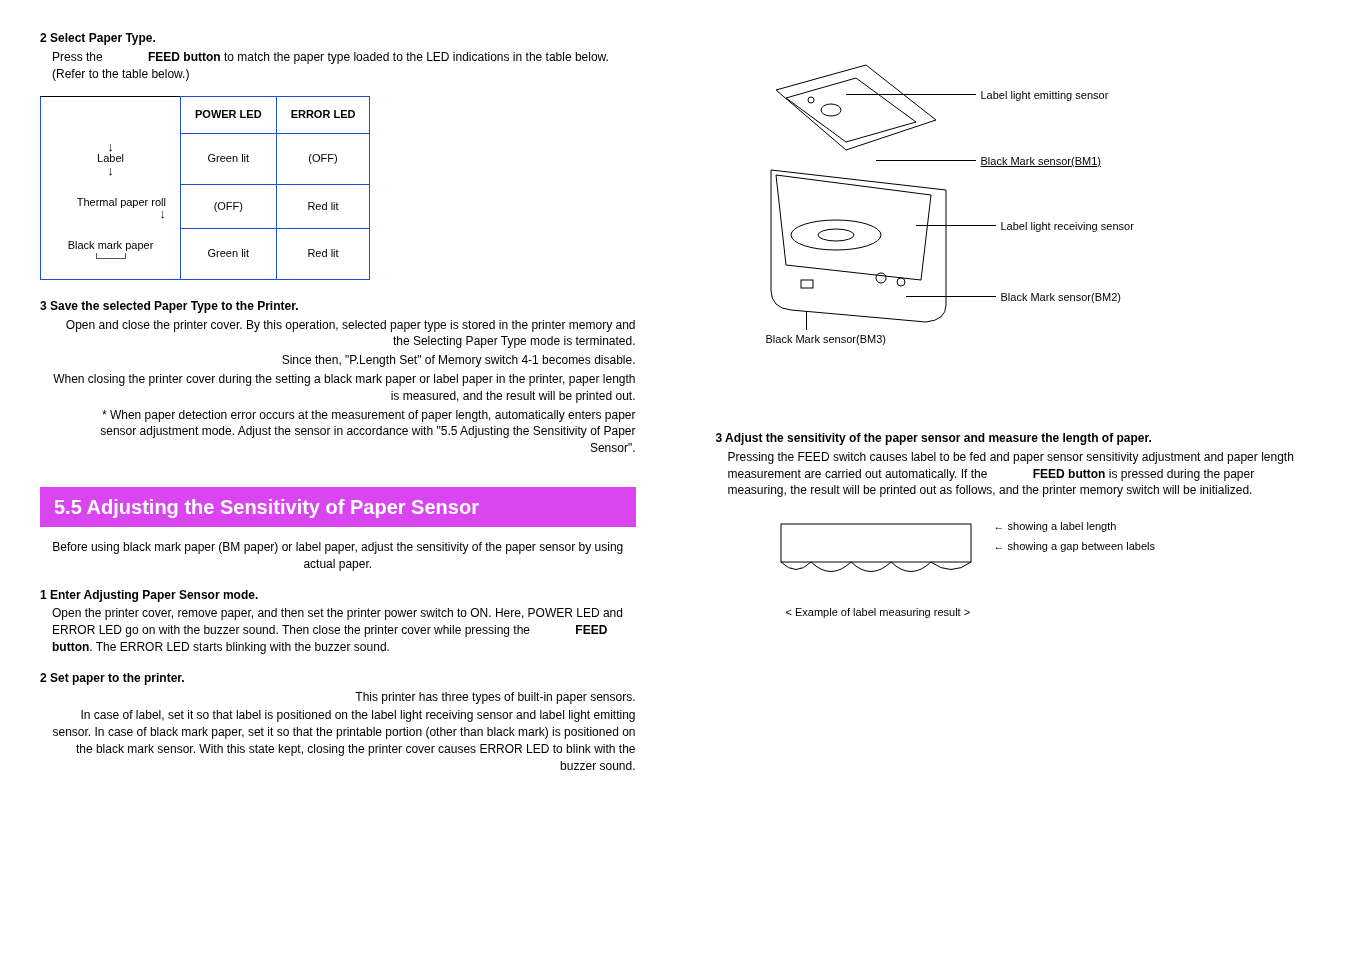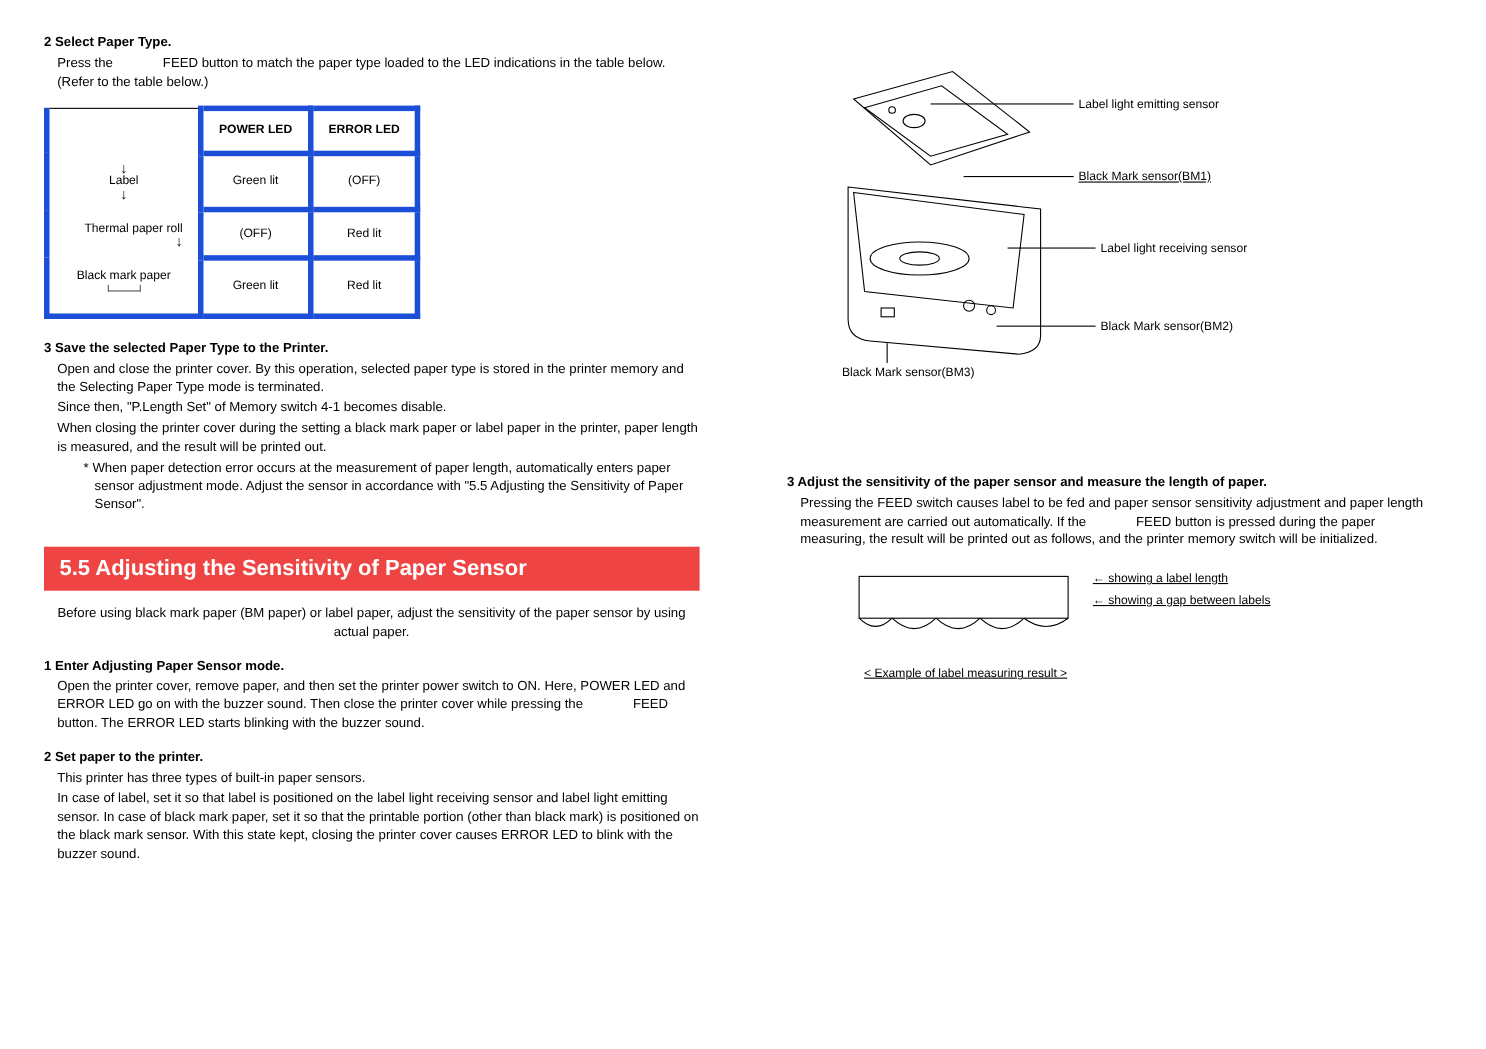--- a/index.html
+++ b/index.html
@@ -20,52 +20,52 @@
     .col-left { }
     .col-right { padding-top: 20px; }
     .step-heading {
       font-weight: bold;
       margin-bottom: 2px;
     }
     .step-body {
       margin-left: 12px;
       margin-bottom: 14px;
     }
-    .step-body p { margin-bottom: 2px; }
+    .step-body p { margin-bottom: 2px; text-align: right; }
     .note {
       margin-left: 24px;
       text-indent: -10px;
       padding-left: 10px;
     }
-    b { font-weight: normal; padding-left: 42px; }
+    b { font-weight: bold; padding-left: 42px; }
     table.led {
       border-collapse: collapse;
       margin: 10px 0 18px 0;
     }
     table.led th, table.led td {
-      border: 5px solid #1d4ed8;
+      border: 1px solid #1d4ed8;
       padding: 10px 14px;
       font-size: 11px;
       text-align: center;
       vertical-align: middle;
     }
     table.led th { font-weight: bold; }
     .rowlabel {
       text-align: center;
       font-size: 11px;
       width: 140px;
       position: relative;
     }
     .arrow-down {
       display:block;
       font-size: 13px;
       line-height: 8px;
     }
     .section-bar {
-      background: #ef4444;
+      background: #d946ef;
       color: #fff;
       font-family: Arial, Helvetica, sans-serif;
       font-weight: bold;
       font-size: 20px;
       padding: 6px 14px;
       margin: 30px 0 12px 0;
     }
     .para { margin-bottom: 14px; text-align: center; }
 
     
@@ -83,21 +83,20 @@
     }
     .leader {
       position: absolute;
       background: #000;
       height: 1px;
     }
 
     .label-result {
       margin-top: 20px;
       margin-left: 60px;
-      text-decoration: underline;
     }
     .label-diagram {
       display: flex;
       align-items: flex-start;
       gap: 18px;
     }
     .label-arrow { font-size: 11px; }
     .label-arrow span { display:block; margin-bottom: 4px;}
     .label-caption {
       font-size: 11px;

